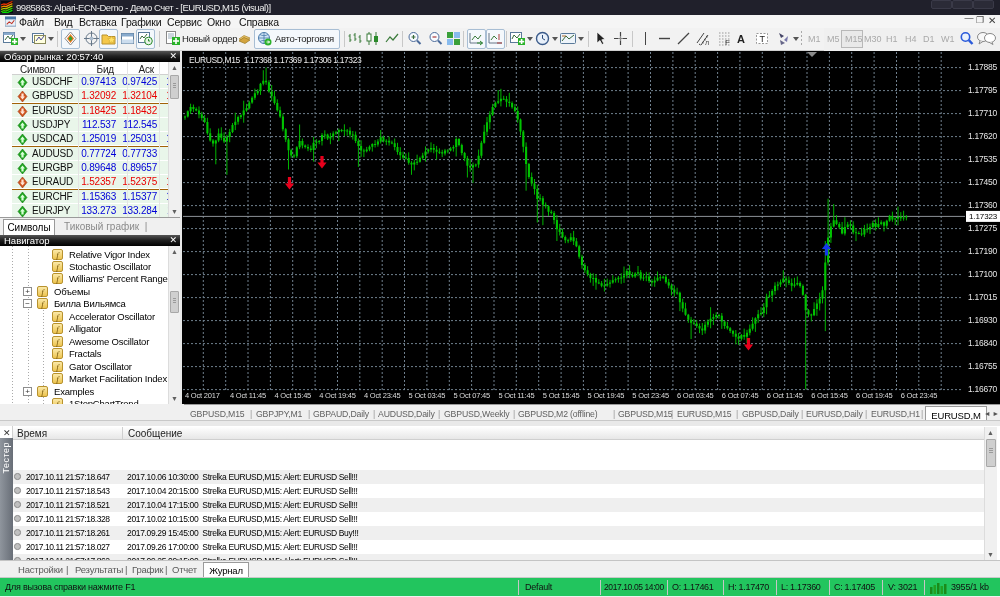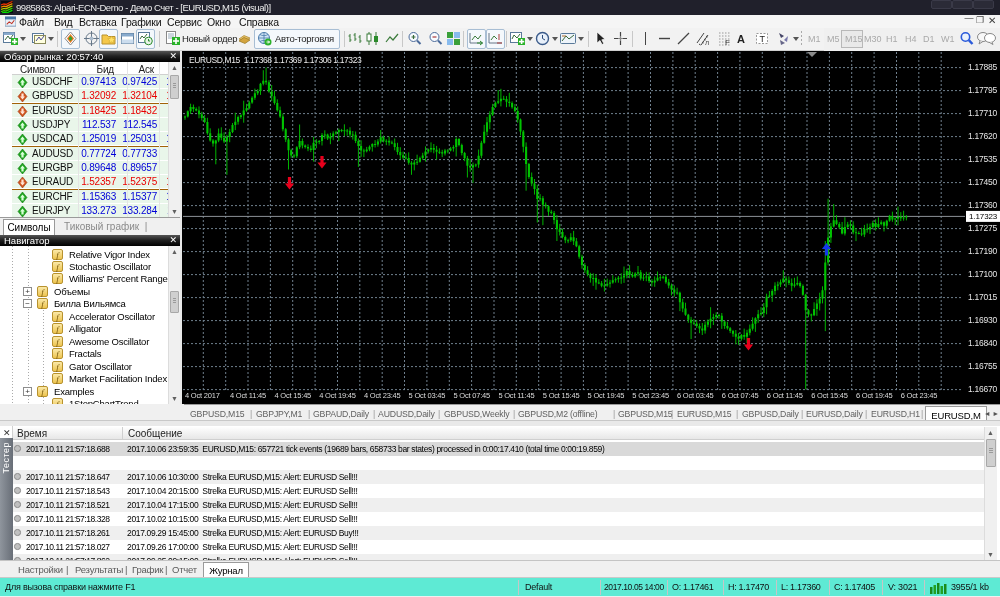--- a/index.html
+++ b/index.html
@@ -56,21 +56,21 @@
 #jhead{position:absolute;left:13px;top:1px;width:971px;height:13px;background:linear-gradient(#fefefe,#e7e7e7);border-bottom:1px solid #cfcfcf;font-size:10px;color:#222}
 .jrow{position:absolute;left:13px;width:971px;height:14.2px;font-size:9.5px;color:#000;white-space:nowrap;overflow:hidden}
 .jc{position:absolute;left:1px;top:3.5px;width:6.5px;height:6.5px;border-radius:50%;background:#c0c0c0;border:1px solid #8a8a8a}
 .jt{position:absolute;left:13px;top:2px;font-size:8.5px;letter-spacing:-0.45px}
 .jm{position:absolute;left:114px;top:2.5px;font-size:8.5px;letter-spacing:-0.35px}
 #tstrip{position:absolute;left:0;top:0;width:13px;height:134px;background:#fff;border-right:1px solid #d0d0d0}
 #tstrip .cap{position:absolute;left:0;top:12px;width:13px;height:122px;background:linear-gradient(90deg,#8f959d,#686e77)}
 #tstrip .cap span{position:absolute;left:1px;top:4px;color:#fff;font-size:9px;writing-mode:vertical-rl;transform:rotate(180deg);letter-spacing:.5px}
 #ttabs{left:0;top:560px;width:1000px;height:17px;background:#f0f0f0;border-top:1px solid #c4c4c4;font-size:9.5px;color:#5a5a5a;letter-spacing:-0.2px}
 
-#status{left:0;top:577px;width:1000px;height:19px;background:#5eead4;border-top:1px solid #c9c9c9;font-size:9px;color:#111;letter-spacing:-0.2px}
+#status{left:0;top:577px;width:1000px;height:19px;background:#22c55e;border-top:1px solid #c9c9c9;font-size:9px;color:#111;letter-spacing:-0.2px}
 #status .cell{position:absolute;top:4px}
 #status .sep{position:absolute;top:2px;width:1px;height:15px;background:#c6c6c6}
 </style></head>
 <body>
 <div id="page">
 
 <div id="titlebar" class="abs">
   <svg class="abs" style="left:1px;top:1px" width="12" height="12" viewBox="0 0 12 12">
     <rect width="12" height="12" fill="#0a0a10"></rect>
     <path d="M0 4 L3 3 L5 3.5 L8 2 L11.5 0.5" stroke="#e83000" stroke-width="1.3" fill="none"></path>
@@ -570,25 +570,20 @@
       <span style="position:absolute;right:1px;top:5px;color:#555;font-size:7px">◄ ►</span>
     </div>
 
 <div class="abs" style="left:0;top:420px;width:1000px;height:6px;background:#e9e9e9;border-top:1px solid #c8c8c8"></div>
 <div id="journal" class="abs">
   <div id="jhead">
         <span style="position:absolute;left:4px;top:1px">Время</span>
         <span style="position:absolute;left:115px;top:1px">Сообщение</span>
   <div style="position:absolute;left:109px;top:0;width:1px;height:13px;background:#cfcfcf"></div>
       </div>
-  <div class="jrow" style="top:15.5px;background:#d9d9d9">
-        <div class="jc"></div>
-        <span class="jt">2017.10.11 21:57:18.688</span>
-        <span class="jm">2017.10.06 23:59:35&nbsp;&nbsp;EURUSD,M15: 657721 tick events (19689 bars, 658733 bar states) processed in 0:00:17.410 (total time 0:00:19.859)</span>
-      </div>
       <div class="jrow" style="top:43.6px;background:#efefef">
         <div class="jc"></div>
         <span class="jt">2017.10.11 21:57:18.647</span>
         <span class="jm">2017.10.06 10:30:00&nbsp;&nbsp;Strelka EURUSD,M15: Alert: EURUSD Sell!!!</span>
       </div>
       <div class="jrow" style="top:57.7px;background:#ffffff">
         <div class="jc"></div>
         <span class="jt">2017.10.11 21:57:18.543</span>
         <span class="jm">2017.10.04 20:15:00&nbsp;&nbsp;Strelka EURUSD,M15: Alert: EURUSD Sell!!!</span>
       </div>

